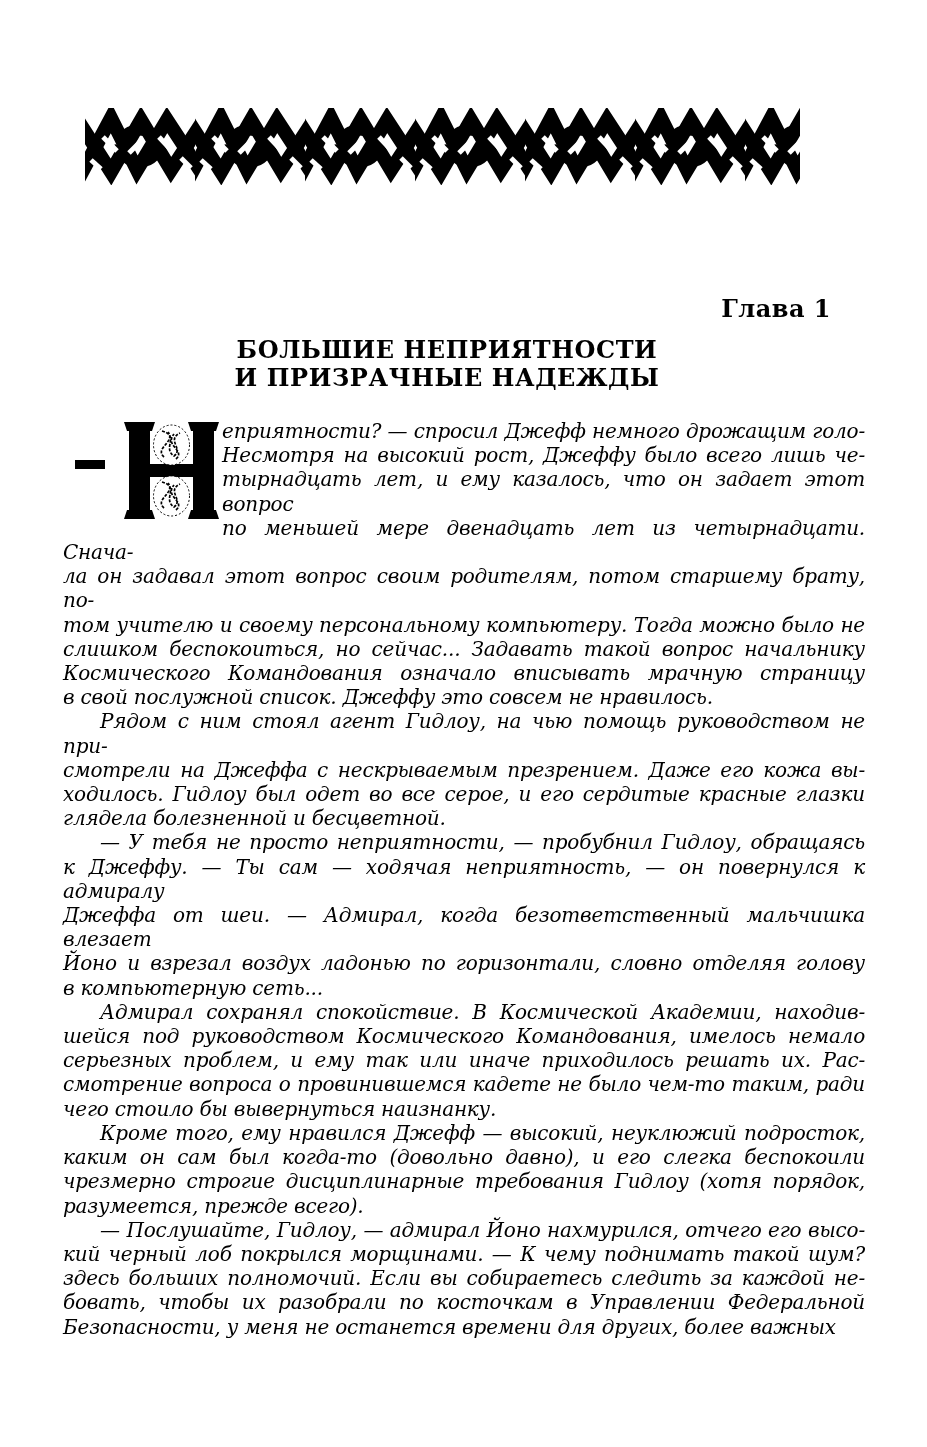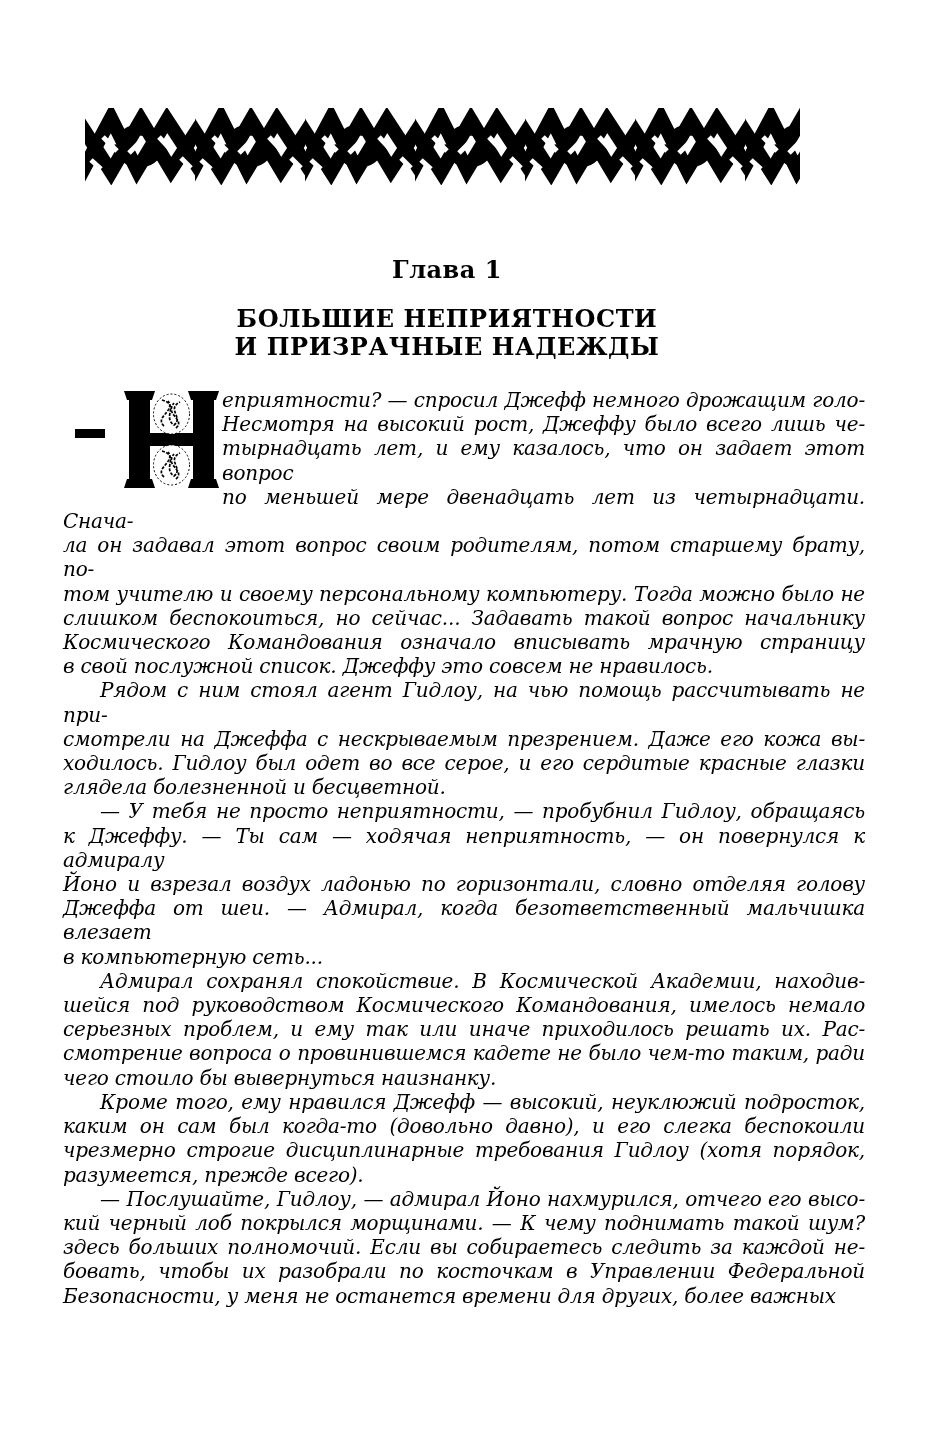--- a/index.html
+++ b/index.html
@@ -9,33 +9,33 @@
     background:#ffffff;
     color:#000;
     font-family:"DejaVu Serif", serif;
     overflow:hidden;
   }
   .headpiece{
     margin:108px 0 0 85px;
     width:715px;height:77px;
   }
   .chapter-label{
-    margin-top:70px;
+    margin-top:109px;
     margin-left:63px;
     width:802px;
     padding-right:34px;
     box-sizing:border-box;
-    text-align:center;
+    text-align:right;
     font-weight:bold;
     font-size:24px;
     line-height:30px;
     letter-spacing:.5px;
   }
   .chapter-title{
-    margin-top:20px;
+    margin-top:12px;
     margin-left:63px;
     width:802px;
     padding-right:34px;
     box-sizing:border-box;
     text-align:center;
     font-weight:bold;
     font-size:24px;
     line-height:28px;
     letter-spacing:.6px;
   }
@@ -140,28 +140,28 @@
 
   <div class="bline">еприятности? — спросил Джефф немного дрожащим голо-</div>
       <div class="bline">Несмотря на высокий рост, Джеффу было всего лишь че-</div>
       <div class="bline">тырнадцать лет, и ему казалось, что он задает этот вопрос</div>
       <div class="bline">по меньшей мере двенадцать лет из четырнадцати. Снача-</div>
       <div class="bline">ла он задавал этот вопрос своим родителям, потом старшему брату, по-</div>
       <div class="bline">том учителю и своему персональному компьютеру. Тогда можно было не</div>
       <div class="bline">слишком беспокоиться, но сейчас... Задавать такой вопрос начальнику</div>
       <div class="bline">Космического Командования означало вписывать мрачную страницу</div>
       <div class="bline plast">в свой послужной список. Джеффу это совсем не нравилось.</div>
-      <div class="bline indent1">Рядом с ним стоял агент Гидлоу, на чью помощь рассчитывать не при-</div>
+      <div class="bline indent1">Рядом с ним стоял агент Гидлоу, на чью помощь руководством не при-</div>
       <div class="bline">смотрели на Джеффа с нескрываемым презрением. Даже его кожа вы-</div>
       <div class="bline">ходилось. Гидлоу был одет во все серое, и его сердитые красные глазки</div>
       <div class="bline plast">глядела болезненной и бесцветной.</div>
       <div class="bline indent1">— У тебя не просто неприятности, — пробубнил Гидлоу, обращаясь</div>
       <div class="bline">к Джеффу. — Ты сам — ходячая неприятность, — он повернулся к адмиралу</div>
+      <div class="bline">Джеффа от шеи. — Адмирал, когда безответственный мальчишка влезает</div>
       <div class="bline">Йоно и взрезал воздух ладонью по горизонтали, словно отделяя голову</div>
-      <div class="bline">Джеффа от шеи. — Адмирал, когда безответственный мальчишка влезает</div>
       <div class="bline plast">в компьютерную сеть...</div>
       <div class="bline indent1">Адмирал сохранял спокойствие. В Космической Академии, находив-</div>
       <div class="bline">шейся под руководством Космического Командования, имелось немало</div>
       <div class="bline">серьезных проблем, и ему так или иначе приходилось решать их. Рас-</div>
       <div class="bline">смотрение вопроса о провинившемся кадете не было чем-то таким, ради</div>
       <div class="bline plast">чего стоило бы вывернуться наизнанку.</div>
       <div class="bline indent1">Кроме того, ему нравился Джефф — высокий, неуклюжий подросток,</div>
       <div class="bline">каким он сам был когда-то (довольно давно), и его слегка беспокоили</div>
       <div class="bline">чрезмерно строгие дисциплинарные требования Гидлоу (хотя порядок,</div>
       <div class="bline plast">разумеется, прежде всего).</div>

